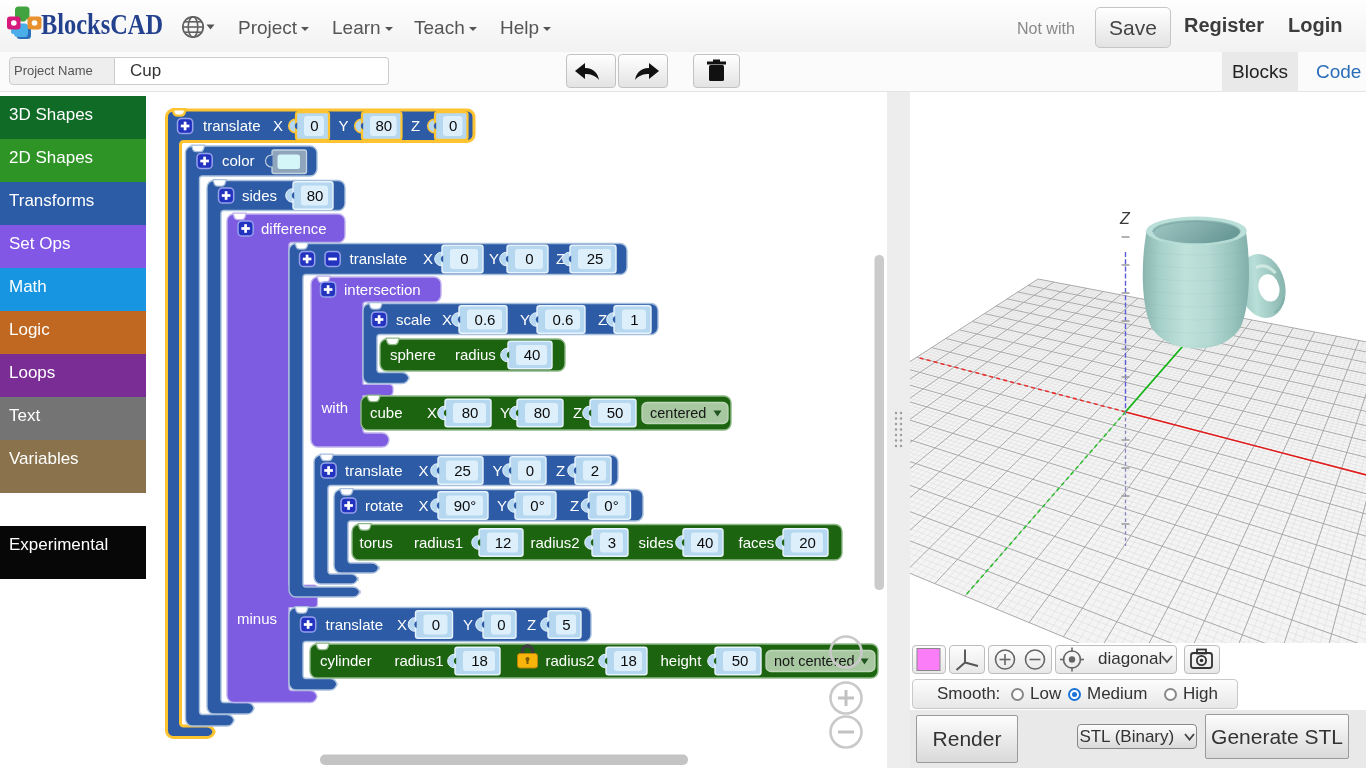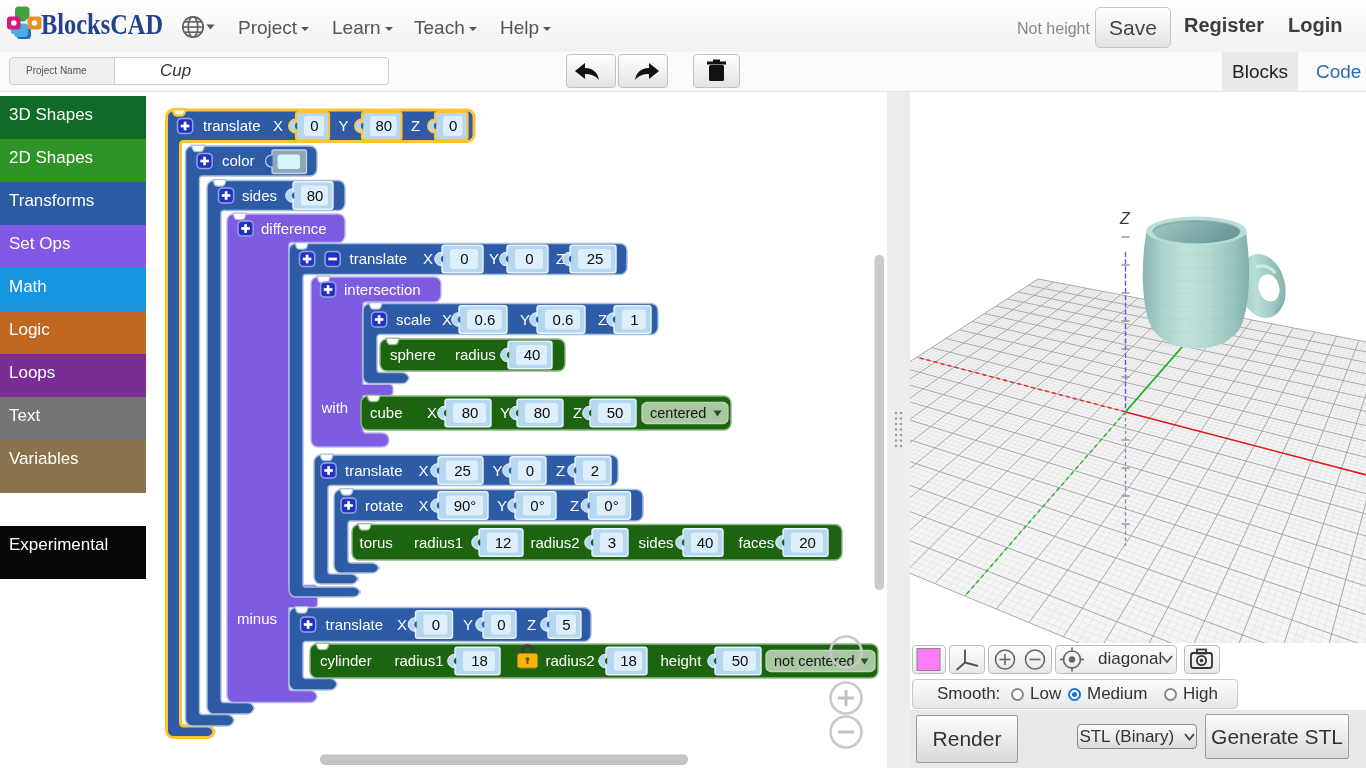--- a/index.html
+++ b/index.html
@@ -3,22 +3,22 @@
 * { margin:0; padding:0; box-sizing:border-box; }
 html,body { width:1366px; height:768px; overflow:hidden; font-family:"Liberation Sans", sans-serif; background:#fff; }
 .abs { position:absolute; }
 #nav { left:0; top:0; width:1366px; height:56px; background:linear-gradient(#fefefe,#f1f1f1); border-bottom:1px solid #d7d7d7; }
 #bar2 { left:0; top:52px; width:1366px; height:40px; background:#fbfbfb; border-bottom:1px solid #e2e2e2; }
 .navitem { position:absolute; top:17px; font-size:19px; color:#555; }
 .caret { display:inline-block; width:0; height:0; border-left:4.5px solid transparent; border-right:4.5px solid transparent; border-top:4.5px solid #555; margin-left:4px; vertical-align:middle; }
 .btn { position:absolute; border:1px solid #c2c2c2; border-radius:4px; background:linear-gradient(#ffffff,#e3e3e3); }
 #save { left:1095px; top:7px; width:76px; height:41px; border-radius:5px; font-size:21px; color:#444; text-align:center; line-height:39px; border-color:#c6c6c6; }
 .boldlink { position:absolute; top:14px; font-size:20px; font-weight:bold; color:#3c3c3c; }
-#pnlabel { position:absolute; left:9px; top:4.5px; width:106px; height:28px; background:#eee; border:1px solid #ccc; border-radius:4px 0 0 4px; font-size:10px; color:#555; line-height:26px; padding-left:16px; white-space:nowrap; }
-#pninput { position:absolute; left:115px; top:4.5px; width:274px; height:28px; background:#fff; border:1px solid #ccc; border-left:none; border-radius:0 4px 4px 0; font-size:17px; color:#333; line-height:26px; padding-left:45px;font-style:italic; }
+#pnlabel { position:absolute; left:9px; top:4.5px; width:106px; height:28px; background:#eee; border:1px solid #ccc; border-radius:4px 0 0 4px; font-size:13px; color:#555; line-height:26px; padding-left:4px; white-space:nowrap; }
+#pninput { position:absolute; left:115px; top:4.5px; width:274px; height:28px; background:#fff; border:1px solid #ccc; border-left:none; border-radius:0 4px 4px 0; font-size:17px; color:#333; line-height:26px; padding-left:15px; }
 #blockstab { position:absolute; left:1222px; top:0px; width:76px; height:40px; background:#e9e9e9; font-size:19px; color:#222; text-align:center; line-height:40px; }
 #codelink { position:absolute; left:1316px; top:0px; font-size:19px; color:#2a6db8; line-height:40px; }
 .cat { position:absolute; left:0; width:146px; height:53px; color:#fff; font-size:17px; line-height:37.5px; padding-left:9px; }
 #divider { left:887px; top:92px; width:23px; height:676px; background:#ededed; }
 #vwrap { left:910px; top:92px; width:456px; height:676px; background:#fff; }
 #ctrl1 { left:910px; top:643px; width:456px; height:33px; background:#fff; }
 #ctrlbg { left:910px; top:643px; width:456px; height:67px; background:#fff; }
 .tbtn { position:absolute; top:2px; height:29px; border:1px solid #bdbdbd; border-radius:4px; background:linear-gradient(#fdfdfd,#e8e8e8); }
 #smoothbar { position:absolute; left:912px; top:679px; width:326px; height:30px; background:linear-gradient(#fdfdfd,#e7e7e7); border:1px solid #c9c9c9; border-radius:4px; font-size:17px; color:#333; }
 #ctrl3 { left:910px; top:710px; width:456px; height:58px; background:#e9e9e9; }
@@ -46,21 +46,21 @@
     <ellipse cx="11" cy="12" rx="4.8" ry="10.2" fill="none" stroke="#616161" stroke-width="1.6"></ellipse>
     <line x1="0.8" y1="12" x2="21.2" y2="12" stroke="#616161" stroke-width="1.6"></line>
     <line x1="2.4" y1="6.8" x2="19.6" y2="6.8" stroke="#616161" stroke-width="1.6"></line>
     <line x1="2.4" y1="17.2" x2="19.6" y2="17.2" stroke="#616161" stroke-width="1.6"></line>
     <path d="M 24.5 9.5 l 8 0 l -4 5 z" fill="#555"></path>
   </svg>
   <div class="navitem" style="left:238px">Project<span class="caret"></span></div>
   <div class="navitem" style="left:332px">Learn<span class="caret"></span></div>
   <div class="navitem" style="left:414px">Teach<span class="caret"></span></div>
   <div class="navitem" style="left:500px">Help<span class="caret"></span></div>
-  <div class="navitem" style="left:1017px;font-size:16px;color:#888;top:20px">Not height</div>
+  <div class="navitem" style="left:1017px;font-size:16px;color:#888;top:20px">Not with</div>
   <div class="btn" id="save">Save</div>
   <div class="boldlink" style="left:1184px">Register</div>
   <div class="boldlink" style="left:1288px">Login</div>
 </div>
 <div class="abs" id="bar2">
   <div id="pnlabel">Project Name</div>
   <div id="pninput">Cup</div>
   <div class="btn" style="left:566px;top:2px;width:50px;height:34px">
     <svg width="48" height="32" viewBox="0 0 48 32">
         <path d="M 18 8 L 18 13 C 27 13 31 19 32 25 C 28 20 23 19 18 19 L 18 24 L 8 16 Z" fill="#111"></path>

